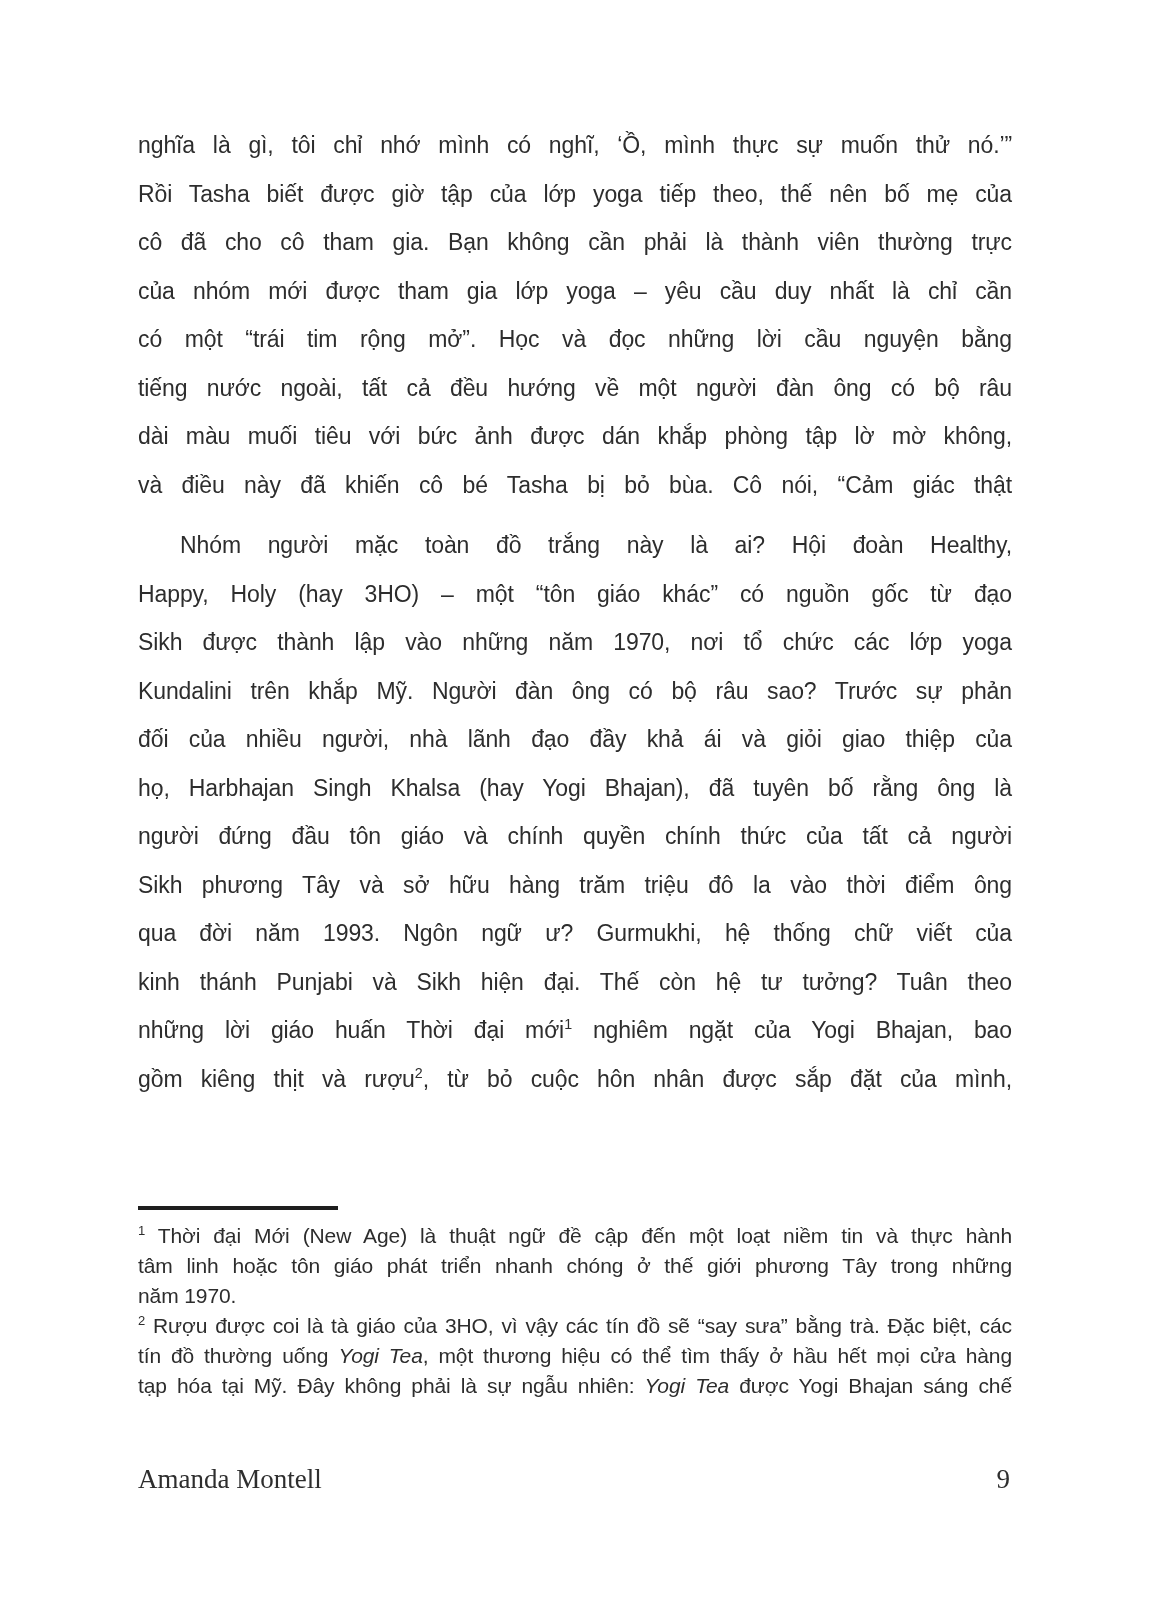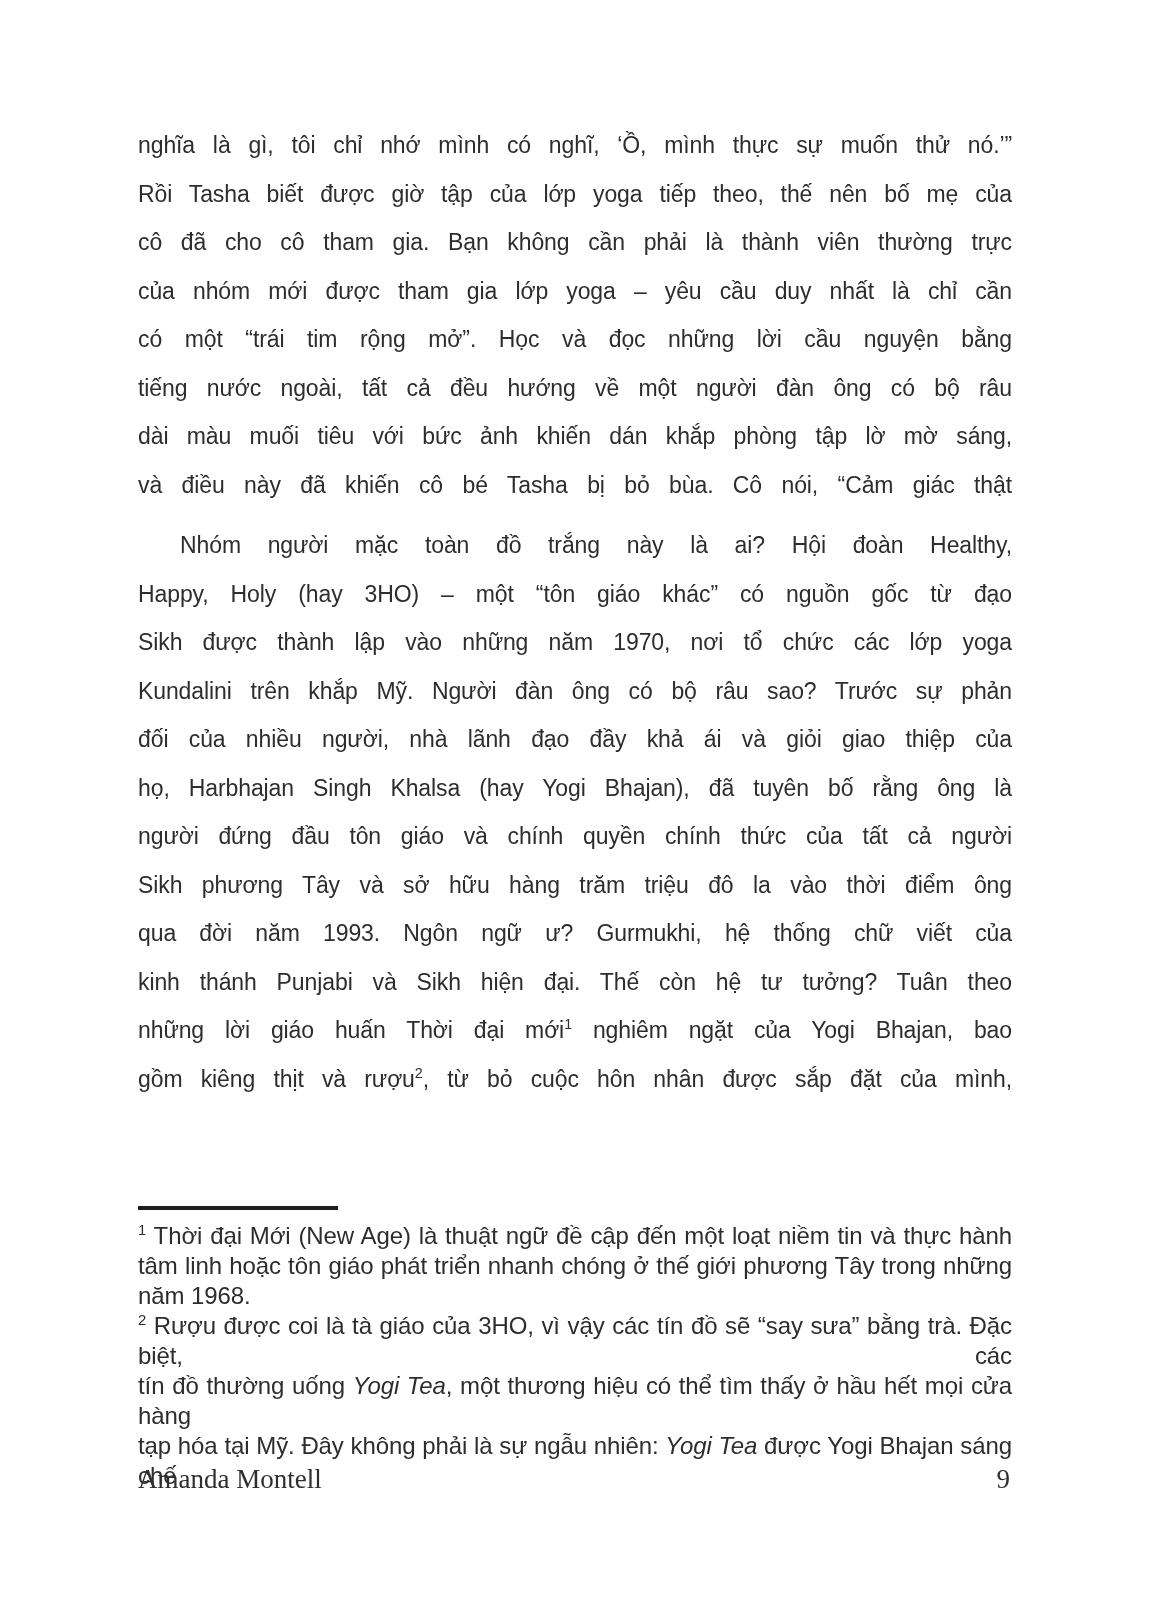--- a/index.html
+++ b/index.html
@@ -41,21 +41,21 @@
     top: 1206px;
     width: 874px;
   }
   .fn-rule {
     width: 200px;
     height: 0;
     border-top: 4px solid #1e1e1e;
     margin: 0 0 11px 0;
   }
   .footnotes .line {
-    font-size: 24px;
+    font-size: 21px;
     line-height: 30px;
     text-align: justify;
     text-align-last: justify;
     letter-spacing: -0.1px;
   }
   .footnotes .line.no-j { text-align-last: left; }
   .page-footer {
     position: absolute;
     left: 138px;
     top: 1464px;
@@ -74,21 +74,21 @@
 <div class="page">
 
   <div class="body-text" id="body-text">
       <div class="para">
         <div class="line">nghĩa là gì, tôi chỉ nhớ mình có nghĩ, ‘Ồ, mình thực sự muốn thử nó.’”</div>
         <div class="line">Rồi Tasha biết được giờ tập của lớp yoga tiếp theo, thế nên bố mẹ của</div>
         <div class="line">cô đã cho cô tham gia. Bạn không cần phải là thành viên thường trực</div>
         <div class="line">của nhóm mới được tham gia lớp yoga – yêu cầu duy nhất là chỉ cần</div>
         <div class="line">có một “trái tim rộng mở”. Học và đọc những lời cầu nguyện bằng</div>
         <div class="line">tiếng nước ngoài, tất cả đều hướng về một người đàn ông có bộ râu</div>
-        <div class="line">dài màu muối tiêu với bức ảnh khiến dán khắp phòng tập lờ mờ sáng,</div>
+        <div class="line">dài màu muối tiêu với bức ảnh được dán khắp phòng tập lờ mờ không,</div>
         <div class="line">và điều này đã khiến cô bé Tasha bị bỏ bùa. Cô nói, “Cảm giác thật</div>
       </div>
       <div class="para">
         <div class="line indent">Nhóm người mặc toàn đồ trắng này là ai? Hội đoàn Healthy,</div>
         <div class="line">Happy, Holy (hay 3HO) – một “tôn giáo khác” có nguồn gốc từ đạo</div>
         <div class="line">Sikh được thành lập vào những năm 1970, nơi tổ chức các lớp yoga</div>
         <div class="line">Kundalini trên khắp Mỹ. Người đàn ông có bộ râu sao? Trước sự phản</div>
         <div class="line">đối của nhiều người, nhà lãnh đạo đầy khả ái và giỏi giao thiệp của</div>
         <div class="line">họ, Harbhajan Singh Khalsa (hay Yogi Bhajan), đã tuyên bố rằng ông là</div>
         <div class="line">người đứng đầu tôn giáo và chính quyền chính thức của tất cả người</div>
@@ -99,21 +99,21 @@
         <div class="line">gồm kiêng thịt và rượu<sup>2</sup>, từ bỏ cuộc hôn nhân được sắp đặt của mình,</div>
       </div>
     </div>
 
   <div class="footnotes">
     <div class="fn-rule"></div>
     <div id="footnote-list">
         <div class="fn">
           <div class="line"><sup>1</sup> Thời đại Mới (New Age) là thuật ngữ đề cập đến một loạt niềm tin và thực hành</div>
           <div class="line">tâm linh hoặc tôn giáo phát triển nhanh chóng ở thế giới phương Tây trong những</div>
-          <div class="line no-j">năm 1968.</div>
+          <div class="line no-j">năm 1970.</div>
         </div>
         <div class="fn">
           <div class="line"><sup>2</sup> Rượu được coi là tà giáo của 3HO, vì vậy các tín đồ sẽ “say sưa” bằng trà. Đặc biệt, các</div>
           <div class="line">tín đồ thường uống <em>Yogi Tea</em>, một thương hiệu có thể tìm thấy ở hầu hết mọi cửa hàng</div>
           <div class="line">tạp hóa tại Mỹ. Đây không phải là sự ngẫu nhiên: <em>Yogi Tea</em> được Yogi Bhajan sáng chế</div>
         </div>
       </div>
   </div>
 
   <div class="page-footer">

